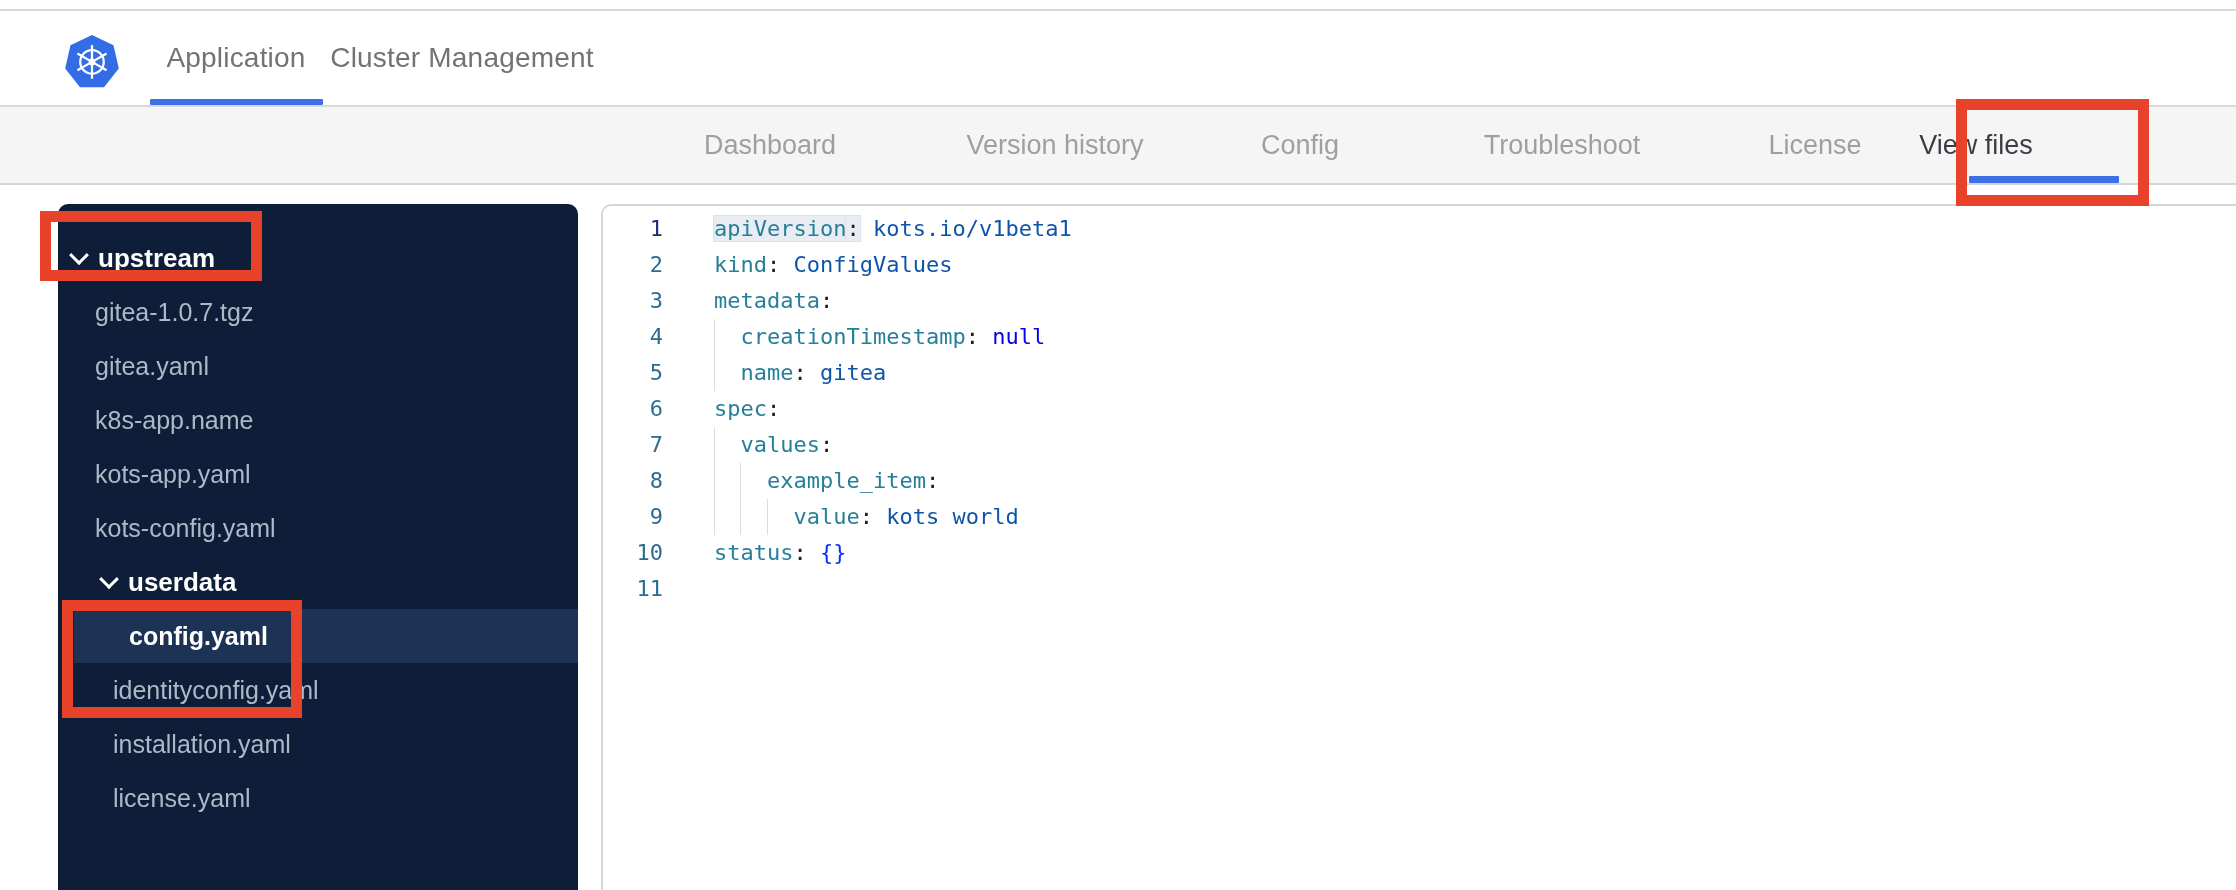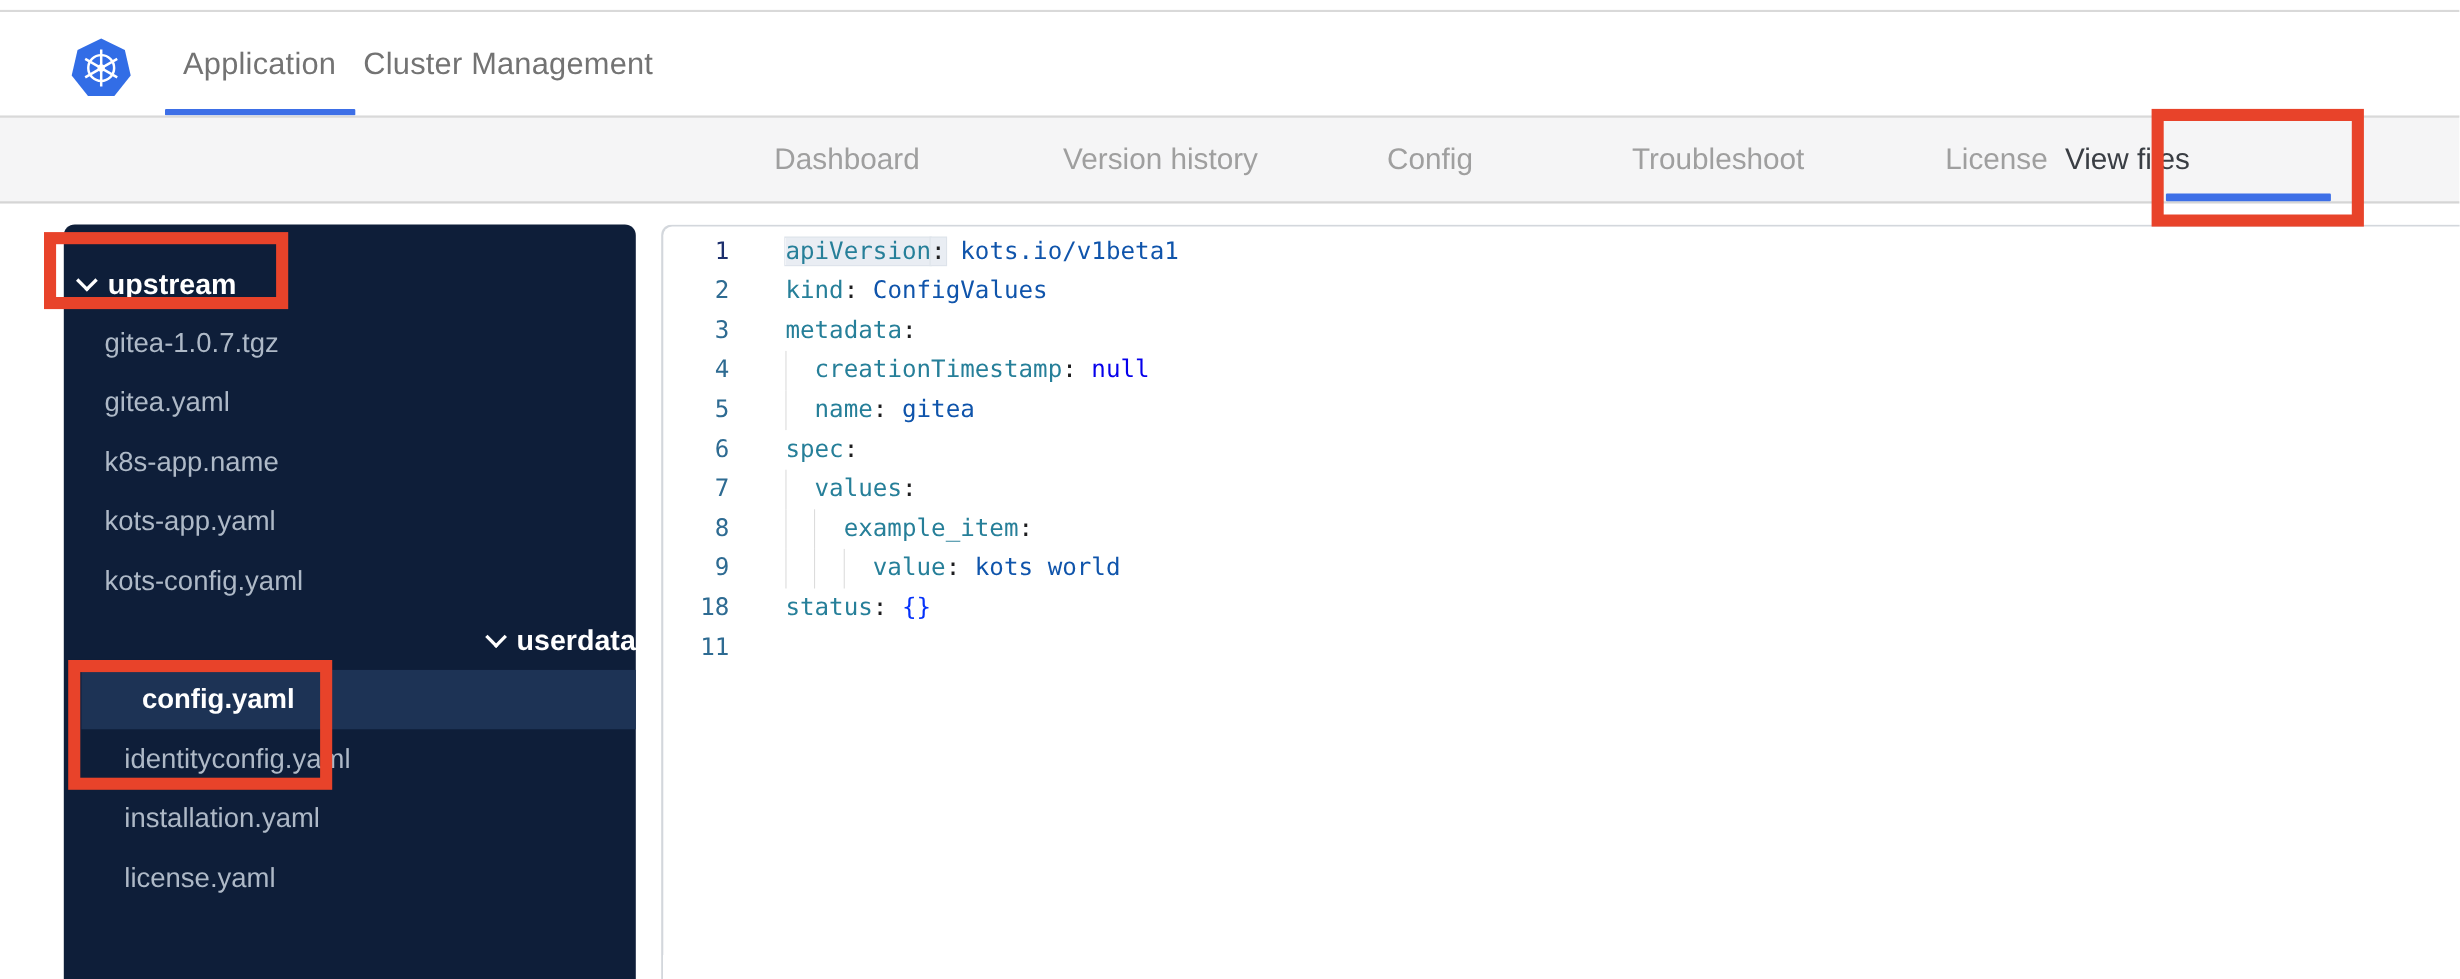--- a/index.html
+++ b/index.html
@@ -105,21 +105,21 @@
   <div class="app-underline"></div>
 </div>
 
 <div class="navbar">
   <div id="nav-tabs">
       <div class="nav-tab" style="left: 770px;">Dashboard</div>
       <div class="nav-tab" style="left: 1055px;">Version history</div>
       <div class="nav-tab" style="left: 1300px;">Config</div>
       <div class="nav-tab" style="left: 1562px;">Troubleshoot</div>
       <div class="nav-tab" style="left: 1815px;">License</div>
-      <div class="nav-tab active" style="left: 1934px;">View files</div>
+      <div class="nav-tab active" style="left: 1976px;">View files</div>
     </div>
 </div>
 <div class="vf-underline"></div>
 
 <div class="sidebar">
   <div id="tree">
       <div class="tree-row folder" style="padding-left: 14px;">
         <span class="chevron"></span>
         <span>upstream</span>
       </div>
@@ -131,21 +131,21 @@
       </div>
       <div class="tree-row file" style="padding-left: 37px;">
         <span>k8s-app.name</span>
       </div>
       <div class="tree-row file" style="padding-left: 37px;">
         <span>kots-app.yaml</span>
       </div>
       <div class="tree-row file" style="padding-left: 37px;">
         <span>kots-config.yaml</span>
       </div>
-      <div class="tree-row folder" style="padding-left: 28px; justify-content: flex-end;">
+      <div class="tree-row folder" style="padding-left: 44px;">
         <span class="chevron"></span>
         <span>userdata</span>
       </div>
       <div class="tree-row file selected" style="padding-left: 55px; margin-left: 16px;">
         <span>config.yaml</span>
       </div>
       <div class="tree-row file" style="padding-left: 55px;">
         <span>identityconfig.yaml</span>
       </div>
       <div class="tree-row file" style="padding-left: 55px;">
@@ -161,20 +161,20 @@
   <div id="ed-lines" style="position: relative; padding-top: 5px;">
       <div class="ed-line"><div class="ed-gutter active">1</div><div class="ed-code"><span class="tok-key word-hl">apiVersion</span><span class="tok-colon word-hl">:</span><span class="tok-str"> kots.io/v1beta1</span></div></div>
       <div class="ed-line"><div class="ed-gutter">2</div><div class="ed-code"><span class="tok-key">kind</span><span class="tok-colon">:</span><span class="tok-str"> ConfigValues</span></div></div>
       <div class="ed-line"><div class="ed-gutter">3</div><div class="ed-code"><span class="tok-key">metadata</span><span class="tok-colon">:</span></div></div>
       <div class="ed-line"><div class="ed-gutter">4</div><div class="ed-code"><span class="tok-guide">  </span><span class="tok-key">creationTimestamp</span><span class="tok-colon">:</span><span class="tok-kw"> null</span></div></div>
       <div class="ed-line"><div class="ed-gutter">5</div><div class="ed-code"><span class="tok-guide">  </span><span class="tok-key">name</span><span class="tok-colon">:</span><span class="tok-str"> gitea</span></div></div>
       <div class="ed-line"><div class="ed-gutter">6</div><div class="ed-code"><span class="tok-key">spec</span><span class="tok-colon">:</span></div></div>
       <div class="ed-line"><div class="ed-gutter">7</div><div class="ed-code"><span class="tok-guide">  </span><span class="tok-key">values</span><span class="tok-colon">:</span></div></div>
       <div class="ed-line"><div class="ed-gutter">8</div><div class="ed-code"><span class="tok-guide">  </span><span class="tok-guide">  </span><span class="tok-key">example_item</span><span class="tok-colon">:</span></div></div>
       <div class="ed-line"><div class="ed-gutter">9</div><div class="ed-code"><span class="tok-guide">  </span><span class="tok-guide">  </span><span class="tok-guide">  </span><span class="tok-key">value</span><span class="tok-colon">:</span><span class="tok-str"> kots world</span></div></div>
-      <div class="ed-line"><div class="ed-gutter">18</div><div class="ed-code"><span class="tok-key">status</span><span class="tok-colon">:</span><span class="tok-brace"> {}</span></div></div>
+      <div class="ed-line"><div class="ed-gutter">10</div><div class="ed-code"><span class="tok-key">status</span><span class="tok-colon">:</span><span class="tok-brace"> {}</span></div></div>
       <div class="ed-line"><div class="ed-gutter">11</div><div class="ed-code"></div></div>
     </div>
 </div>
 
 <div class="ann ann-upstream" style="border-color: rgb(232, 67, 42);"></div>
 <div class="ann ann-userdata" style="border-color: rgb(232, 67, 42);"></div>
 <div class="ann ann-viewfiles" style="border-color: rgb(232, 67, 42);"></div>
 
 </body></html>

